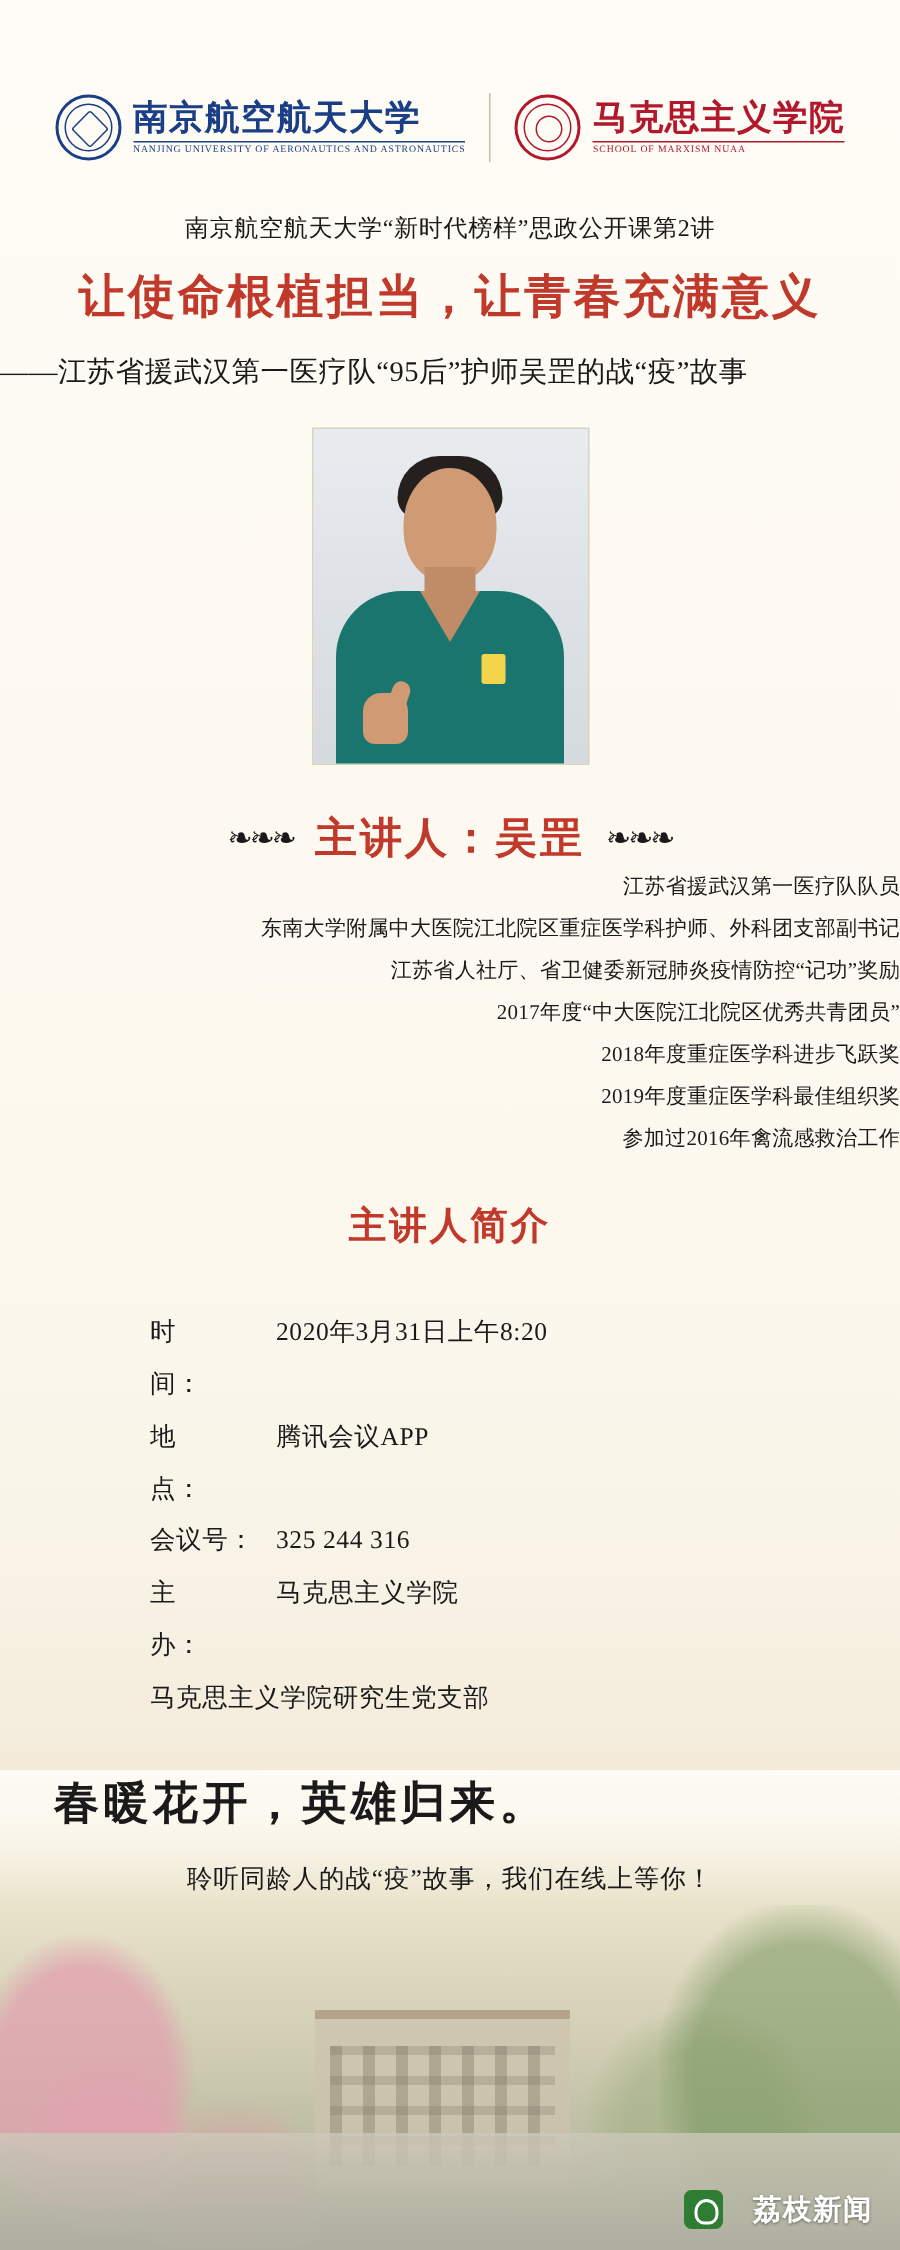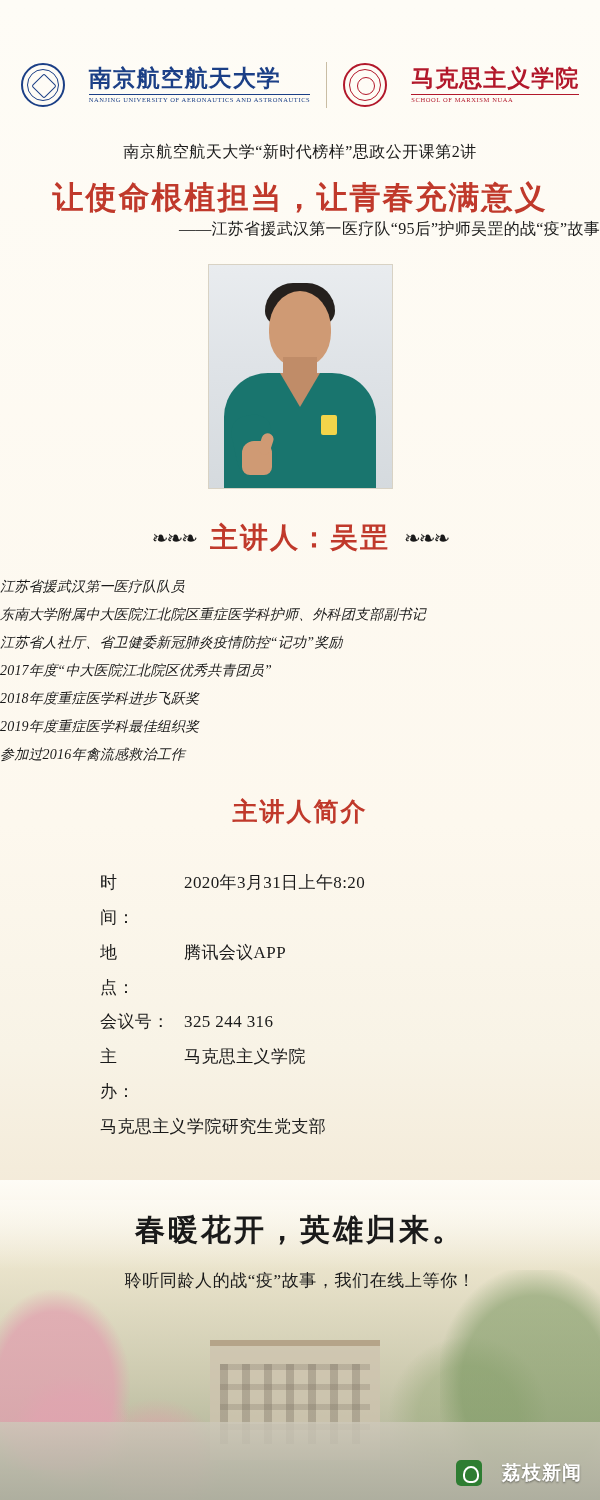--- a/index.html
+++ b/index.html
@@ -74,21 +74,21 @@
   .content { position: relative; z-index: 3; }
 
   
   .logos {
     display: flex;
     justify-content: center;
     align-items: center;
     gap: 16px;
     padding-top: 62px;
   }
-  .logo-block { display: flex; align-items: center; gap: 24px; }
+  .logo-block { display: flex; align-items: center; gap: 8px; }
   .seal {
     width: 44px; height: 44px; border-radius: 50%;
     border: 2px solid #1b3f86;
     position: relative; flex: none;
   }
   .seal:before {
     content: ""; position: absolute; inset: 4px;
     border: 1px solid #1b3f86; border-radius: 50%;
   }
   .seal:after {
@@ -125,23 +125,24 @@
   .main-title {
     text-align: center;
     font-size: 31px;
     font-weight: bold;
     color: #c0392b;
     margin-top: 14px;
     letter-spacing: 2px;
     font-family: "DejaVu Serif", "Liberation Serif", serif;
   }
   .subtitle {
-    text-align: right;
-    font-size: 16px;
-    color: #1a1a1a;
+    text-align: left;
+    font-size: 19px;
+    color: #1a1a1a;
+    margin-top: 16px;
     letter-spacing: .3px;
   }
 
   
   .portrait-wrap {
     display: flex; justify-content: center;
     margin-top: 24px;
   }
   .portrait {
     width: 185px; height: 225px;
@@ -203,23 +204,21 @@
     gap: 14px; margin-top: 30px;
   }
   .orn { color: #1a1a1a; font-size: 20px; line-height: 1; letter-spacing: -2px; }
   .speaker-name {
     font-size: 28px; font-weight: bold; color: #c0392b;
     letter-spacing: 2px;
     font-family: "DejaVu Serif", "Liberation Serif", serif;
   }
 
   .credits {
-    margin-top: 16px;
-    text-align: left;
-    font-style: italic;
+    text-align: right;
   }
   .credits div {
     font-size: 14px;
     color: #1a1a1a;
     line-height: 2.0;
     letter-spacing: .2px;
   }
 
   .section-heading {
     text-align: center;
@@ -251,27 +250,28 @@
     line-height: 2.05;
     color: #1a1a1a;
     letter-spacing: .4px;
     margin-left: 12px;
   }
   .info-label { width: 84px; flex: none; }
   .info-value { }
 
   
   .slogan {
-    text-align: center;
+    text-align: left;
     font-size: 30px;
     font-weight: bold;
     color: #1a1a1a;
-    margin-top: 65px;
+    margin-top: 32px;
     letter-spacing: 3px;
     font-family: "DejaVu Serif", "Liberation Serif", serif;
+    padding-left: 36px;
   }
   .slogan-sub {
     text-align: center;
     font-size: 17px;
     color: #1a1a1a;
     margin-top: 18px;
     letter-spacing: .6px;
   }
 
   

